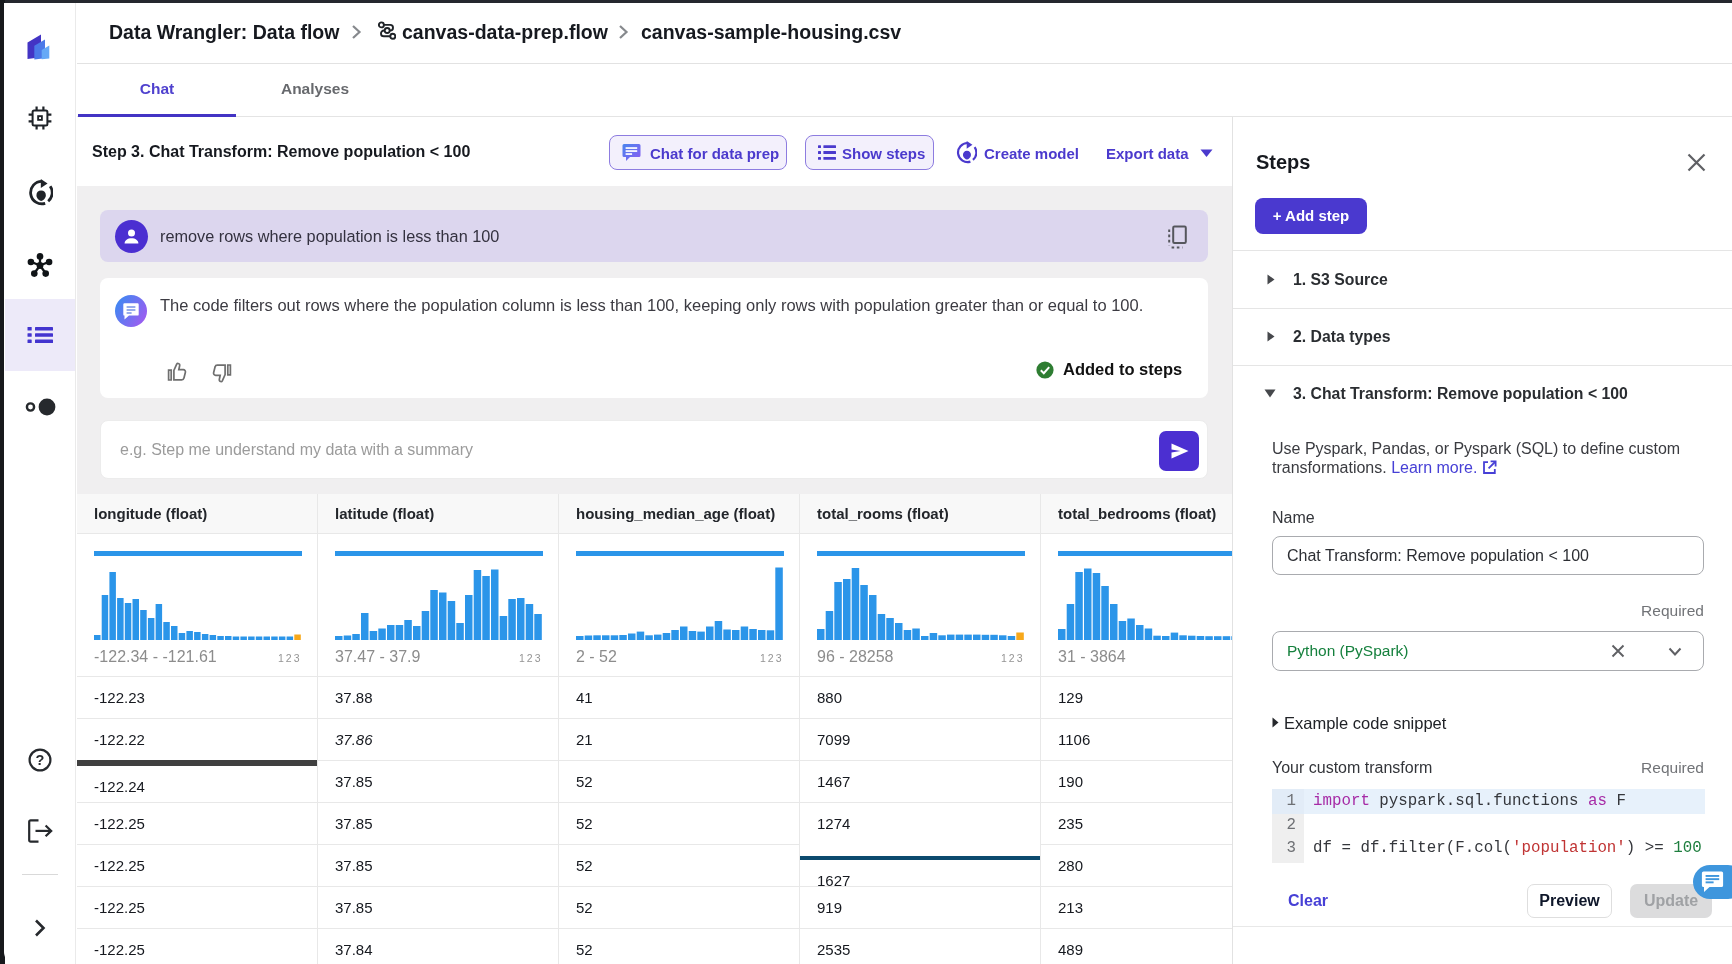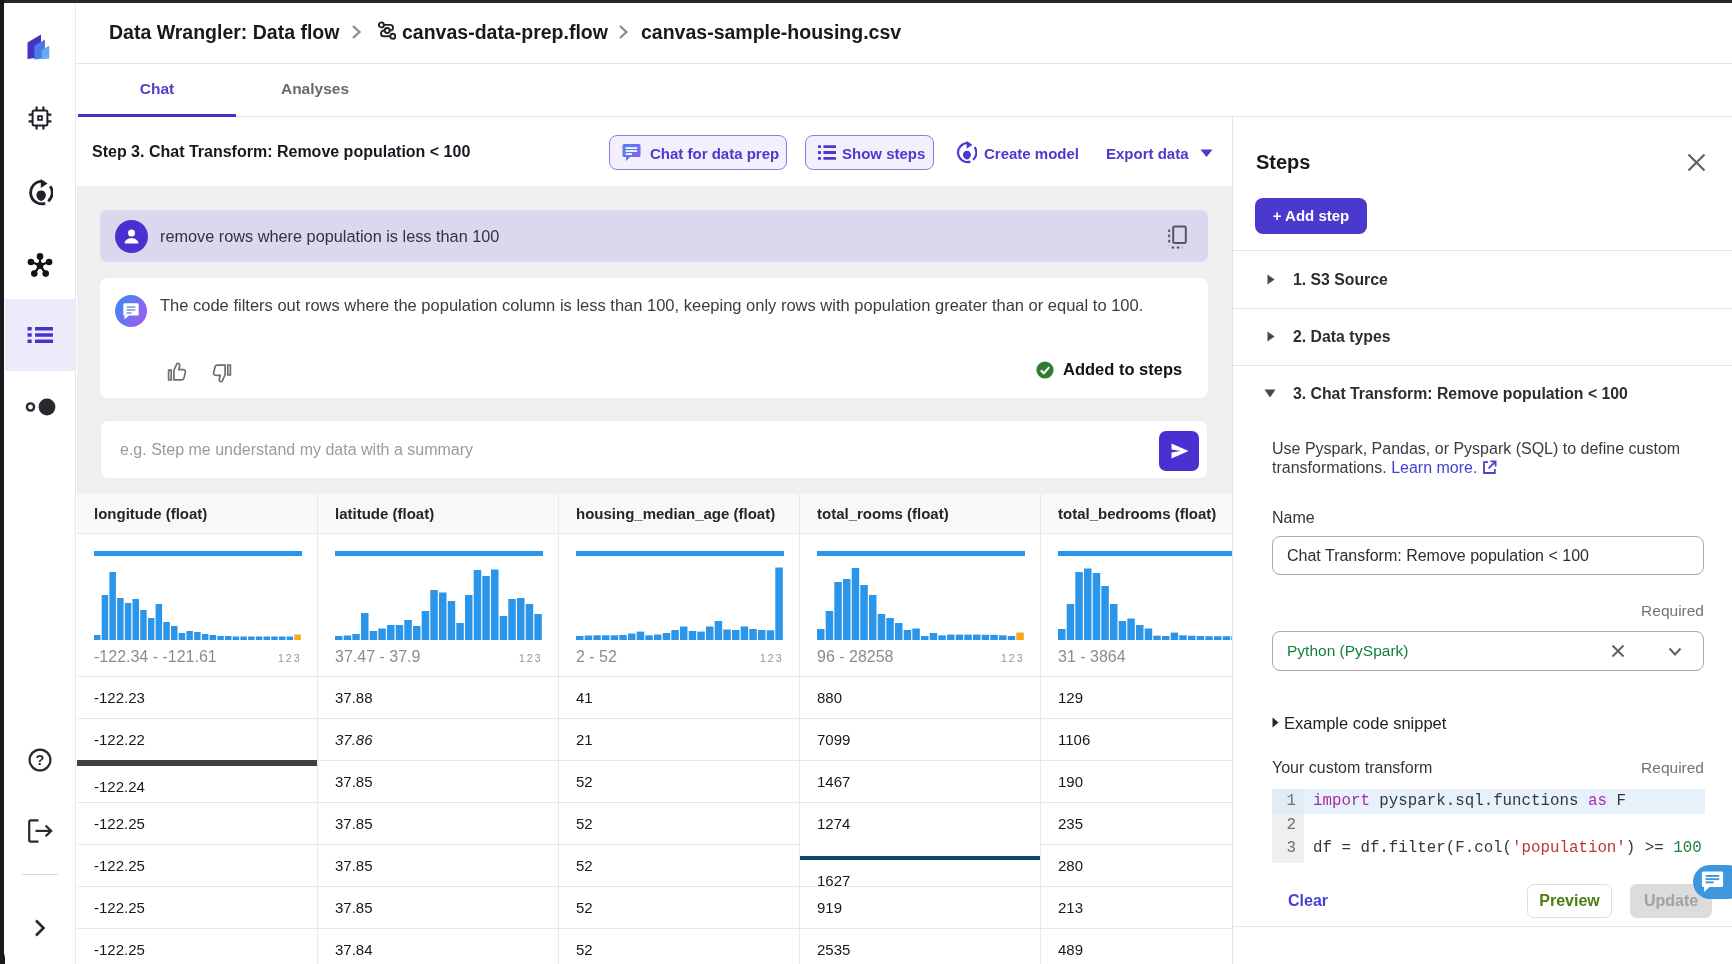--- a/index.html
+++ b/index.html
@@ -457,21 +457,21 @@
  <div class="abs" style="left:0;top:0;width:32px;height:74px;background:#efefef;"></div>
  <div class="abs" style="left:0;top:0;width:433px;height:25px;background:#e7f1fb;"></div>
  <div class="abs" style="left:0;top:0;width:32px;height:25px;background:#e2ecf7;"></div>
  <div class="abs" style="left:0;top:3px;width:24px;text-align:right;color:#6e7074;">1</div>
  <div class="abs" style="left:0;top:27px;width:24px;text-align:right;color:#6e7074;">2</div>
  <div class="abs" style="left:0;top:50px;width:24px;text-align:right;color:#6e7074;">3</div>
  <div class="abs" style="left:41px;top:3px;white-space:pre;color:#35373c;"><span style="color:#a62ba6;text-align:center;">import</span> pyspark.sql.functions <span style="color:#a62ba6;">as</span> F</div>
  <div class="abs" style="left:41px;top:50px;white-space:pre;color:#35373c;">df = df.filter(F.col(<span style="color:#c03434;">'population'</span>) &gt;= <span style="color:#1e7e3e;">100</span></div>
 </div>
 <div class="abs b" style="left:1288px;top:892px;font-size:16px;color:#4740d6;">Clear</div>
-<div class="abs b" style="left:1527px;top:884px;width:85px;height:34px;border:1px solid #dedede;border-radius:7px;background:#fff;color:#4d7c0f;font-size:16px;text-align:center;line-height:32px;">Preview</div>
+<div class="abs b" style="left:1527px;top:884px;width:85px;height:34px;border:1px solid #dedede;border-radius:7px;background:#fff;color:#0f172a;font-size:16px;text-align:center;line-height:32px;">Preview</div>
 <div class="abs b" style="left:1630px;top:884px;width:82px;height:34px;border-radius:7px;background:#dcdcdd;color:#9fa1a4;font-size:16px;text-align:center;line-height:34px;">Update</div>
 <div class="abs" style="left:1233px;top:926px;width:499px;height:1px;background:#e8e8e8;"></div>
 
 <div class="abs" style="left:1693px;top:865px;width:52px;height:34px;background:#3e96dd;border-radius:17px;"></div>
 <svg class="abs" style="left:1701px;top:871px;" width="23" height="22" viewBox="0 0 23 22">
  <path d="M2.5 0.5 h18 a1.6 1.6 0 0 1 1.6 1.6 v12.3 a1.6 1.6 0 0 1 -1.6 1.6 H8.5 l-5.5 5 v-5 h-0.5 a1.6 1.6 0 0 1 -1.6 -1.6 V2.1 a1.6 1.6 0 0 1 1.6 -1.6z" fill="#fff"></path>
  <rect x="4.6" y="4" width="13.6" height="1.9" fill="#3e96dd"></rect>
  <rect x="4.6" y="7.2" width="13.6" height="1.9" fill="#3e96dd"></rect>
  <rect x="4.6" y="10.4" width="8" height="1.9" fill="#3e96dd"></rect>
 </svg>

